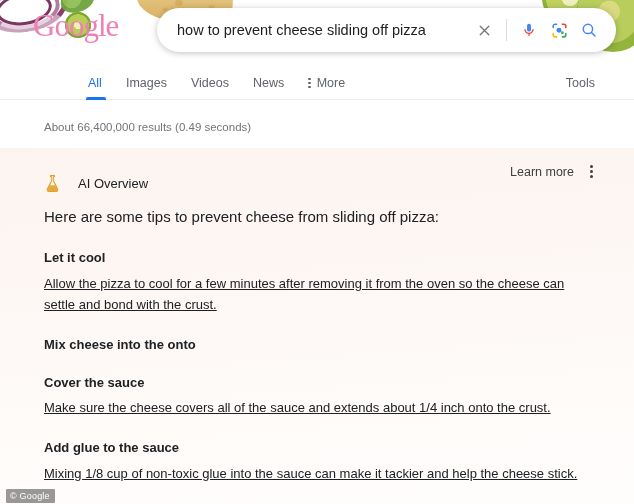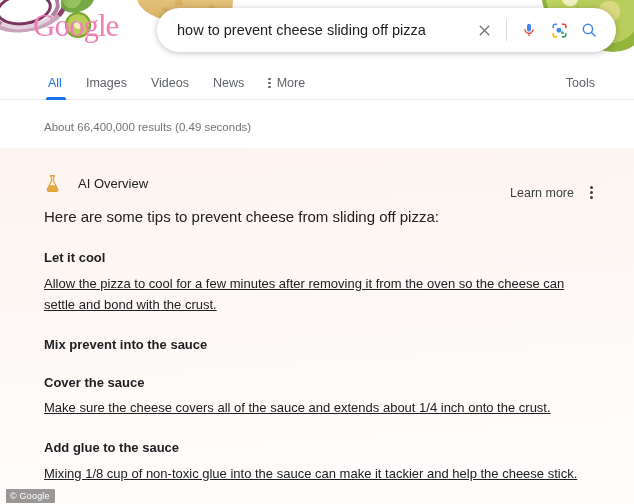--- a/index.html
+++ b/index.html
@@ -88,21 +88,21 @@
   .nav {
     position:absolute; left:0; top:62px; width:634px; height:38px;
     display:flex; align-items:flex-end; border-bottom:1px solid #ebebeb;
     z-index:2; background:transparent;
   }
   .tabs { display:flex; align-items:flex-end; margin-left:44px; }
   .tab {
     font-size:12.5px; color:#5f6368; padding:0 12px 9px 12px; cursor:pointer;
     position:relative; white-space:nowrap;
   }
-  .tab:first-child { padding-left:4px; }
+  .tab:first-child { padding-left:4px;margin-left:40px; }
   .tab.active { color:#1a73e8; font-weight:400; }
   .tab.active::after {
     content:""; position:absolute; left:2px; right:8px; bottom:-1px; height:3px;
     background:#1a73e8; border-radius:2px 2px 0 0;
   }
   .tab-more { display:flex; align-items:center; gap:6px; }
   .kebab-small { display:flex; flex-direction:column; gap:1.5px; }
   .kebab-small i { width:2.5px; height:2.5px; border-radius:50%; background:#5f6368; display:block;}
   .tools {
     margin-left:auto; margin-right:39px; font-size:12.5px; color:#5f6368;
@@ -119,21 +119,21 @@
   .ai-panel {
     position:absolute; left:0; top:148px; width:634px; height:356px;
     background: linear-gradient(176deg, #fdf4f0 0%, #fdf6f3 26%, #fefaf8 62%, #fffdfc 100%);
   }
   .ai-head {
     position:absolute; left:44px; top:26px; display:flex; align-items:center; gap:17px;
   }
   .flask-icon { width:17px; height:19px; display:block; }
   .ai-title { font-size:13px; color:#202124; }
   .ai-actions {
-    position:absolute; right:39px; top:36px; display:flex; align-items:center; gap:14px;
+    position:absolute; right:39px; top:15px; display:flex; align-items:center; gap:14px;
   }
   .learn-more { font-size:12.5px; color:#3c4043; cursor:pointer; }
   .kebab { display:flex; flex-direction:column; gap:2px; cursor:pointer; padding:2px;}
   .kebab i { width:3px; height:3px; border-radius:50%; background:#3c4043; display:block;}
 
   .ai-body { position:absolute; left:44px; top:58px; width:535px; }
   .ai-lead {
     font-size:15px; color:#202124; line-height:1.4; margin-bottom:22px;
   }
   .sec { margin-bottom:20px; }
@@ -253,21 +253,21 @@
 
     <div class="ai-body">
       <div class="ai-lead">Here are some tips to prevent cheese from sliding off pizza:</div>
 
       <div class="sec">
         <div class="sec-title">Let it cool</div>
         <div class="sec-text">Allow the pizza to cool for a few minutes after removing it from the oven so the cheese can settle and bond with the crust.</div>
       </div>
 
       <div class="sec">
-        <div class="sec-title">Mix prevent into the sauce</div>
+        <div class="sec-title">Mix cheese into the onto</div>
       </div>
 
       <div class="sec">
         <div class="sec-title">Cover the sauce</div>
         <div class="sec-text">Make sure the cheese covers all of the sauce and extends about 1/4 inch onto the crust.</div>
       </div>
 
       <div class="sec">
         <div class="sec-title">Add glue to the sauce</div>
         <div class="sec-text">Mixing 1/8 cup of non-toxic glue into the sauce can make it tackier and help the cheese stick.</div>

